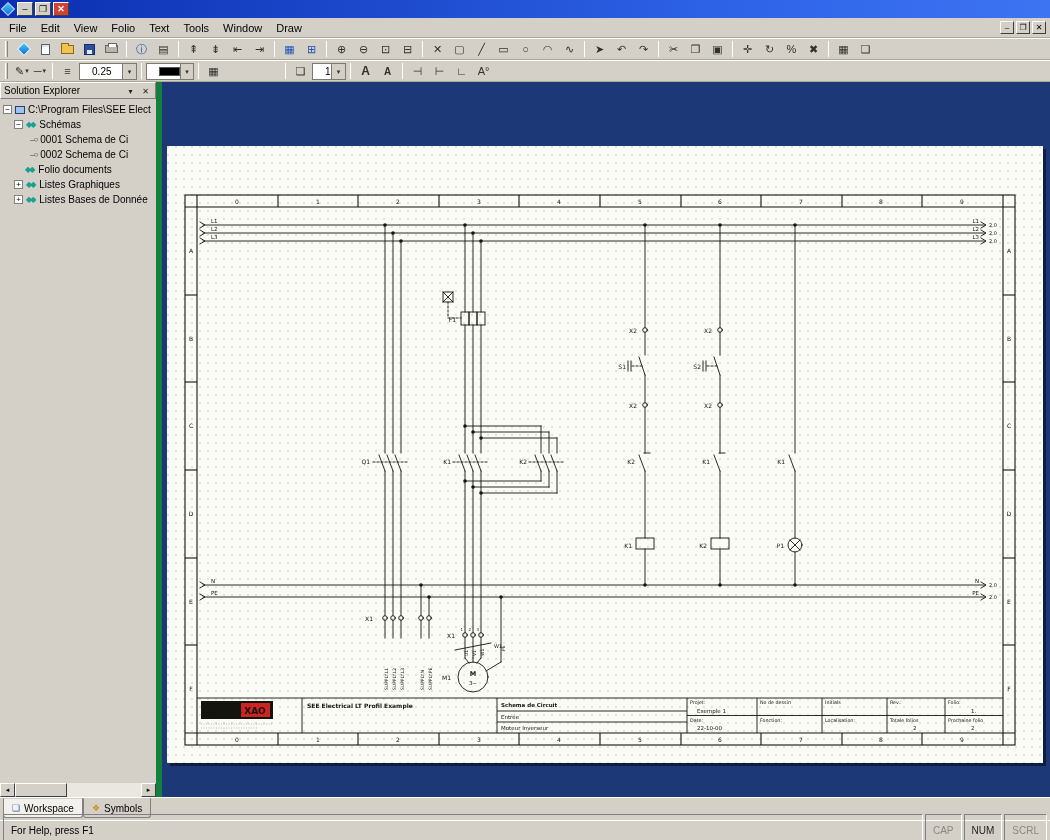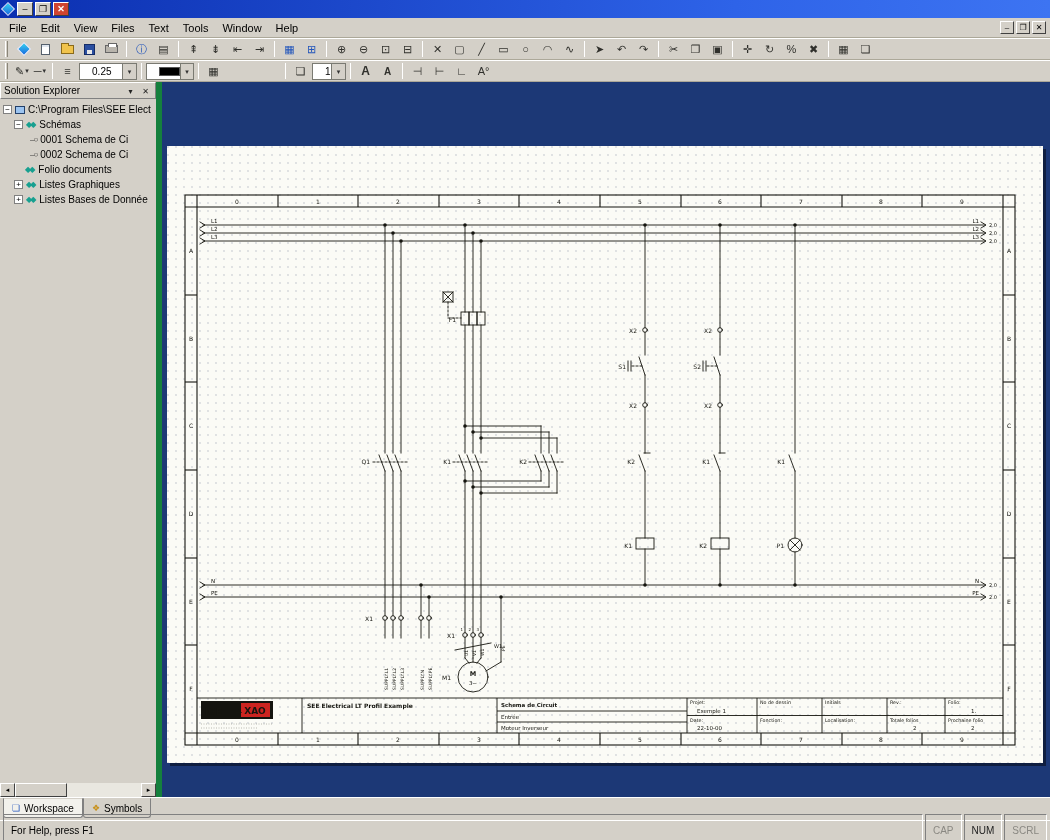--- a/index.html
+++ b/index.html
@@ -97,25 +97,25 @@
     <span class="wbtn">–</span>
     <span class="wbtn">❐</span>
     <span class="wbtn close">✕</span>
   </span>
 </div>
 
 <div class="menubar">
   <span class="menuitem">File</span>
   <span class="menuitem">Edit</span>
   <span class="menuitem">View</span>
-  <span class="menuitem">Files</span>
+  <span class="menuitem">Folio</span>
   <span class="menuitem">Text</span>
   <span class="menuitem">Tools</span>
   <span class="menuitem">Window</span>
-  <span class="menuitem">Help</span>
+  <span class="menuitem">Draw</span>
   <span class="mdibtns">
     <span class="mdibtn">–</span>
     <span class="mdibtn">❐</span>
     <span class="mdibtn">✕</span>
   </span>
 </div>
 
 <div class="toolbar">
   <span class="grip"></span>
   <span class="tbtn">

